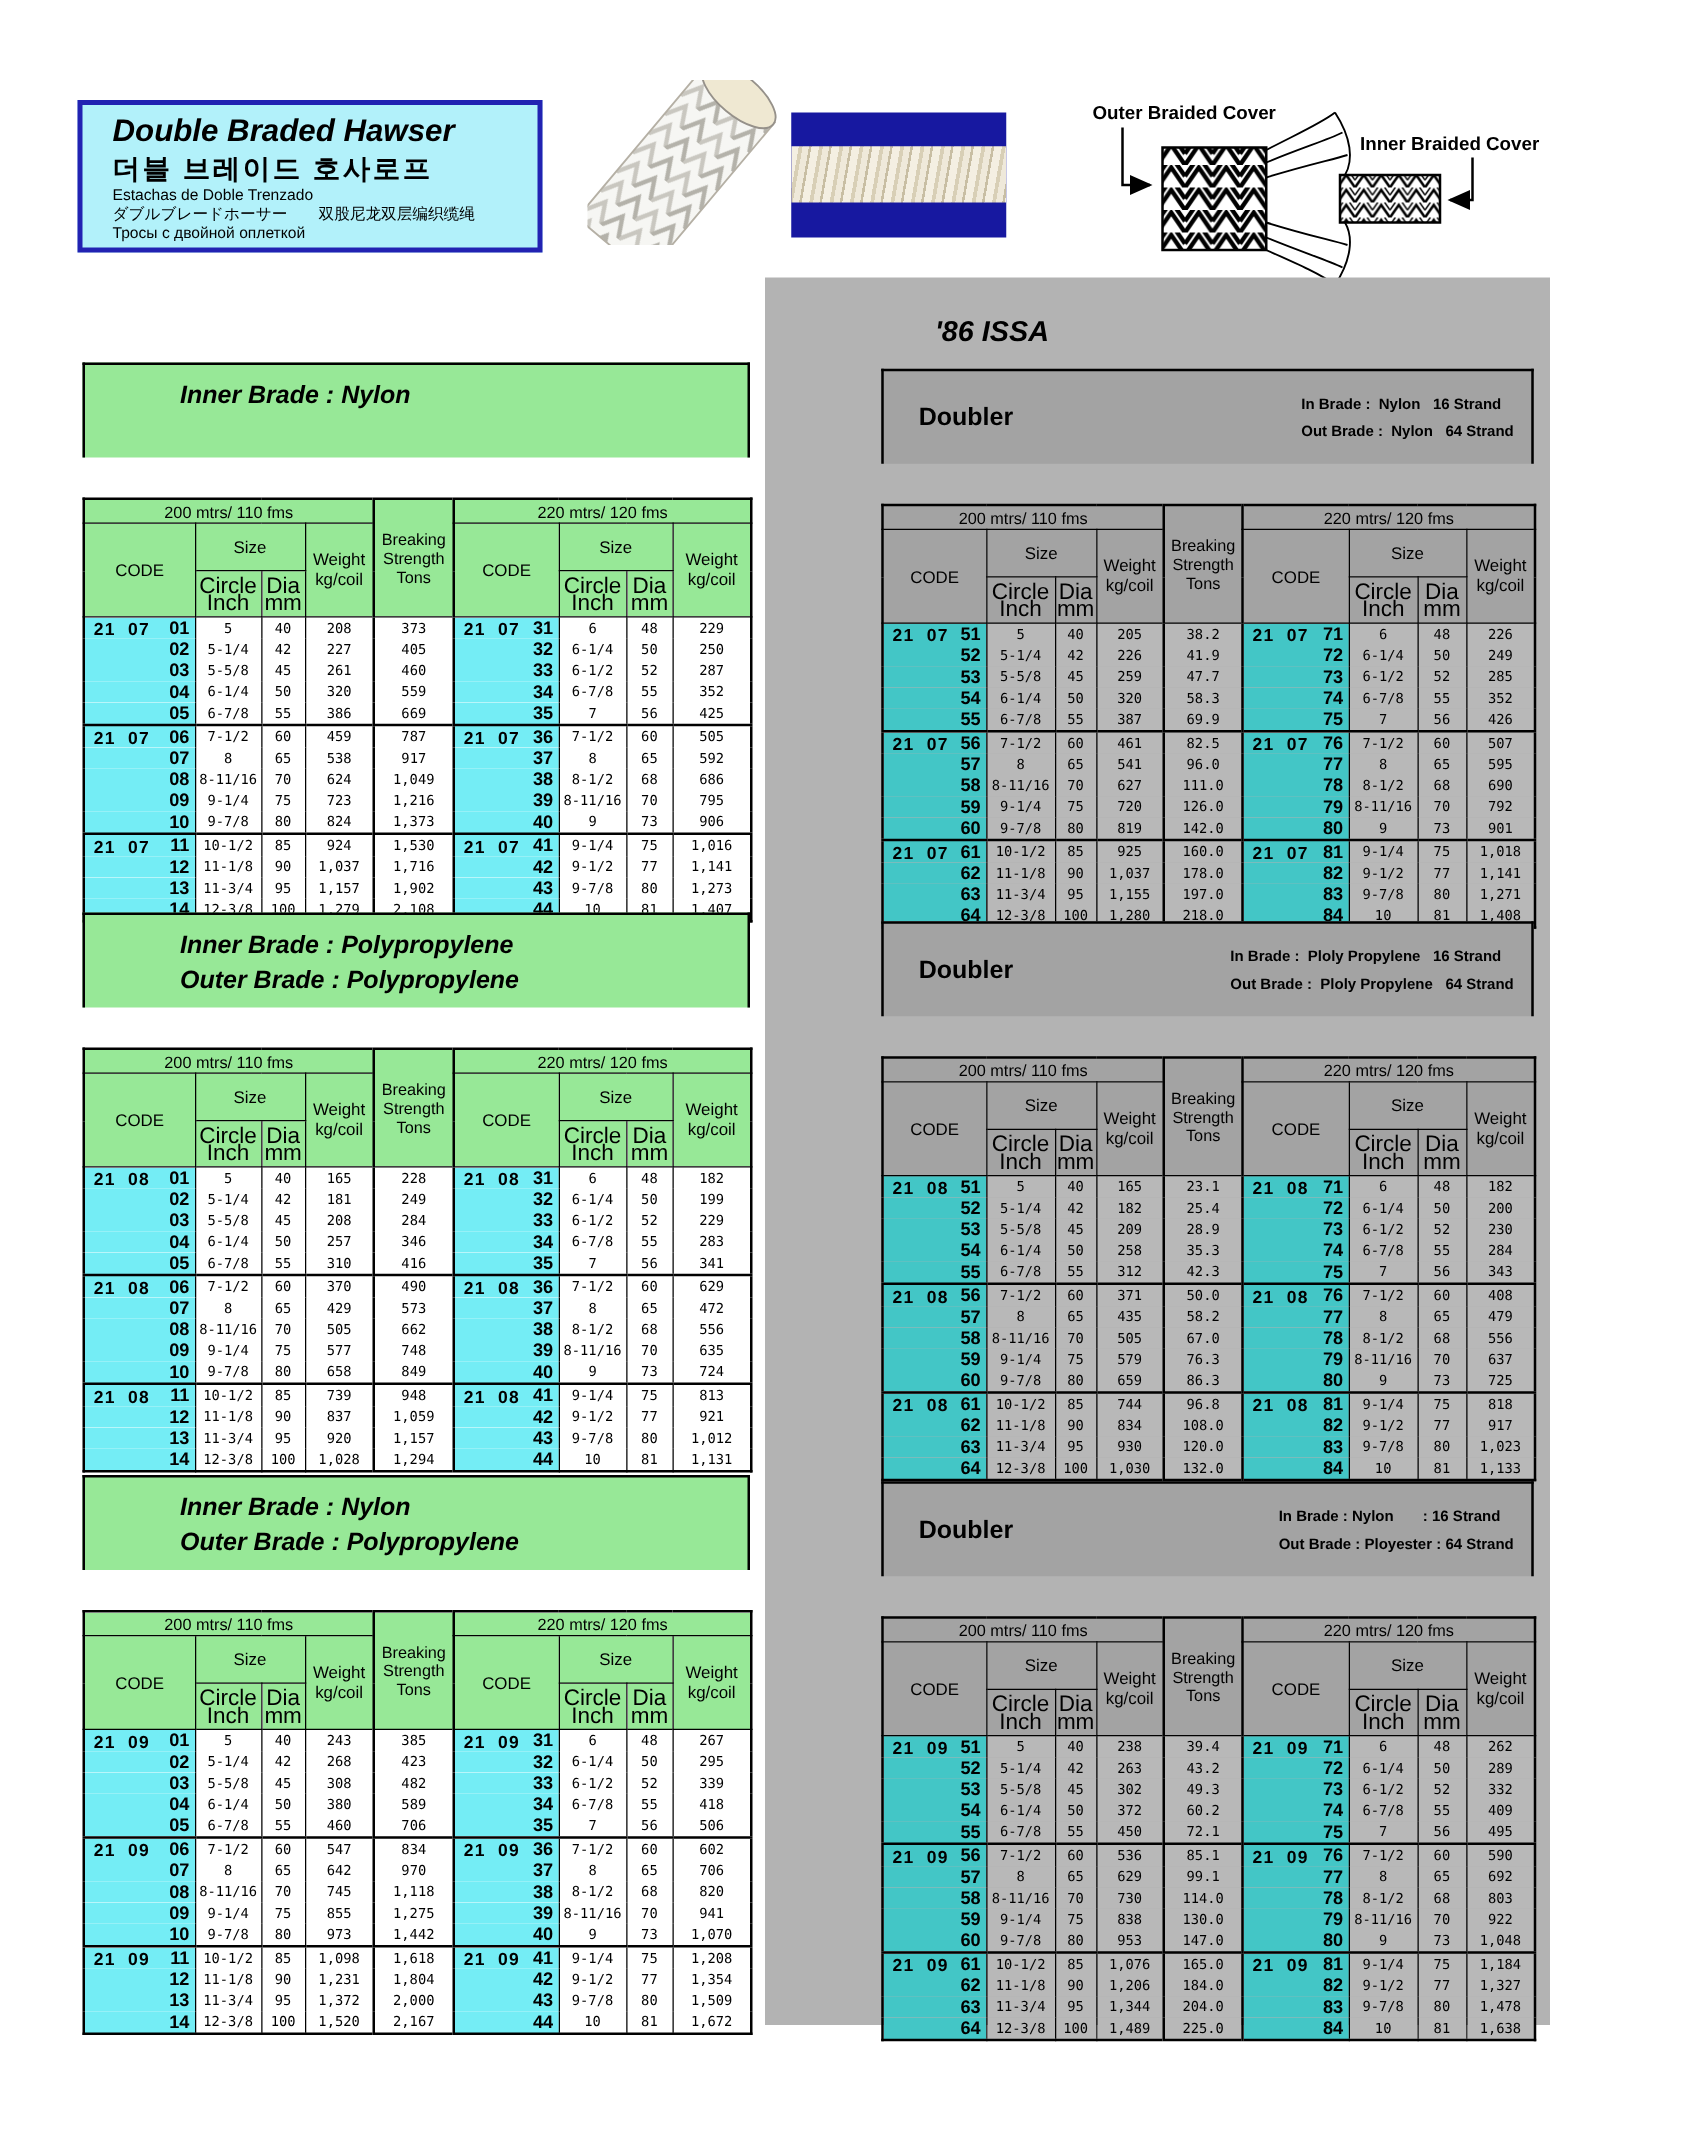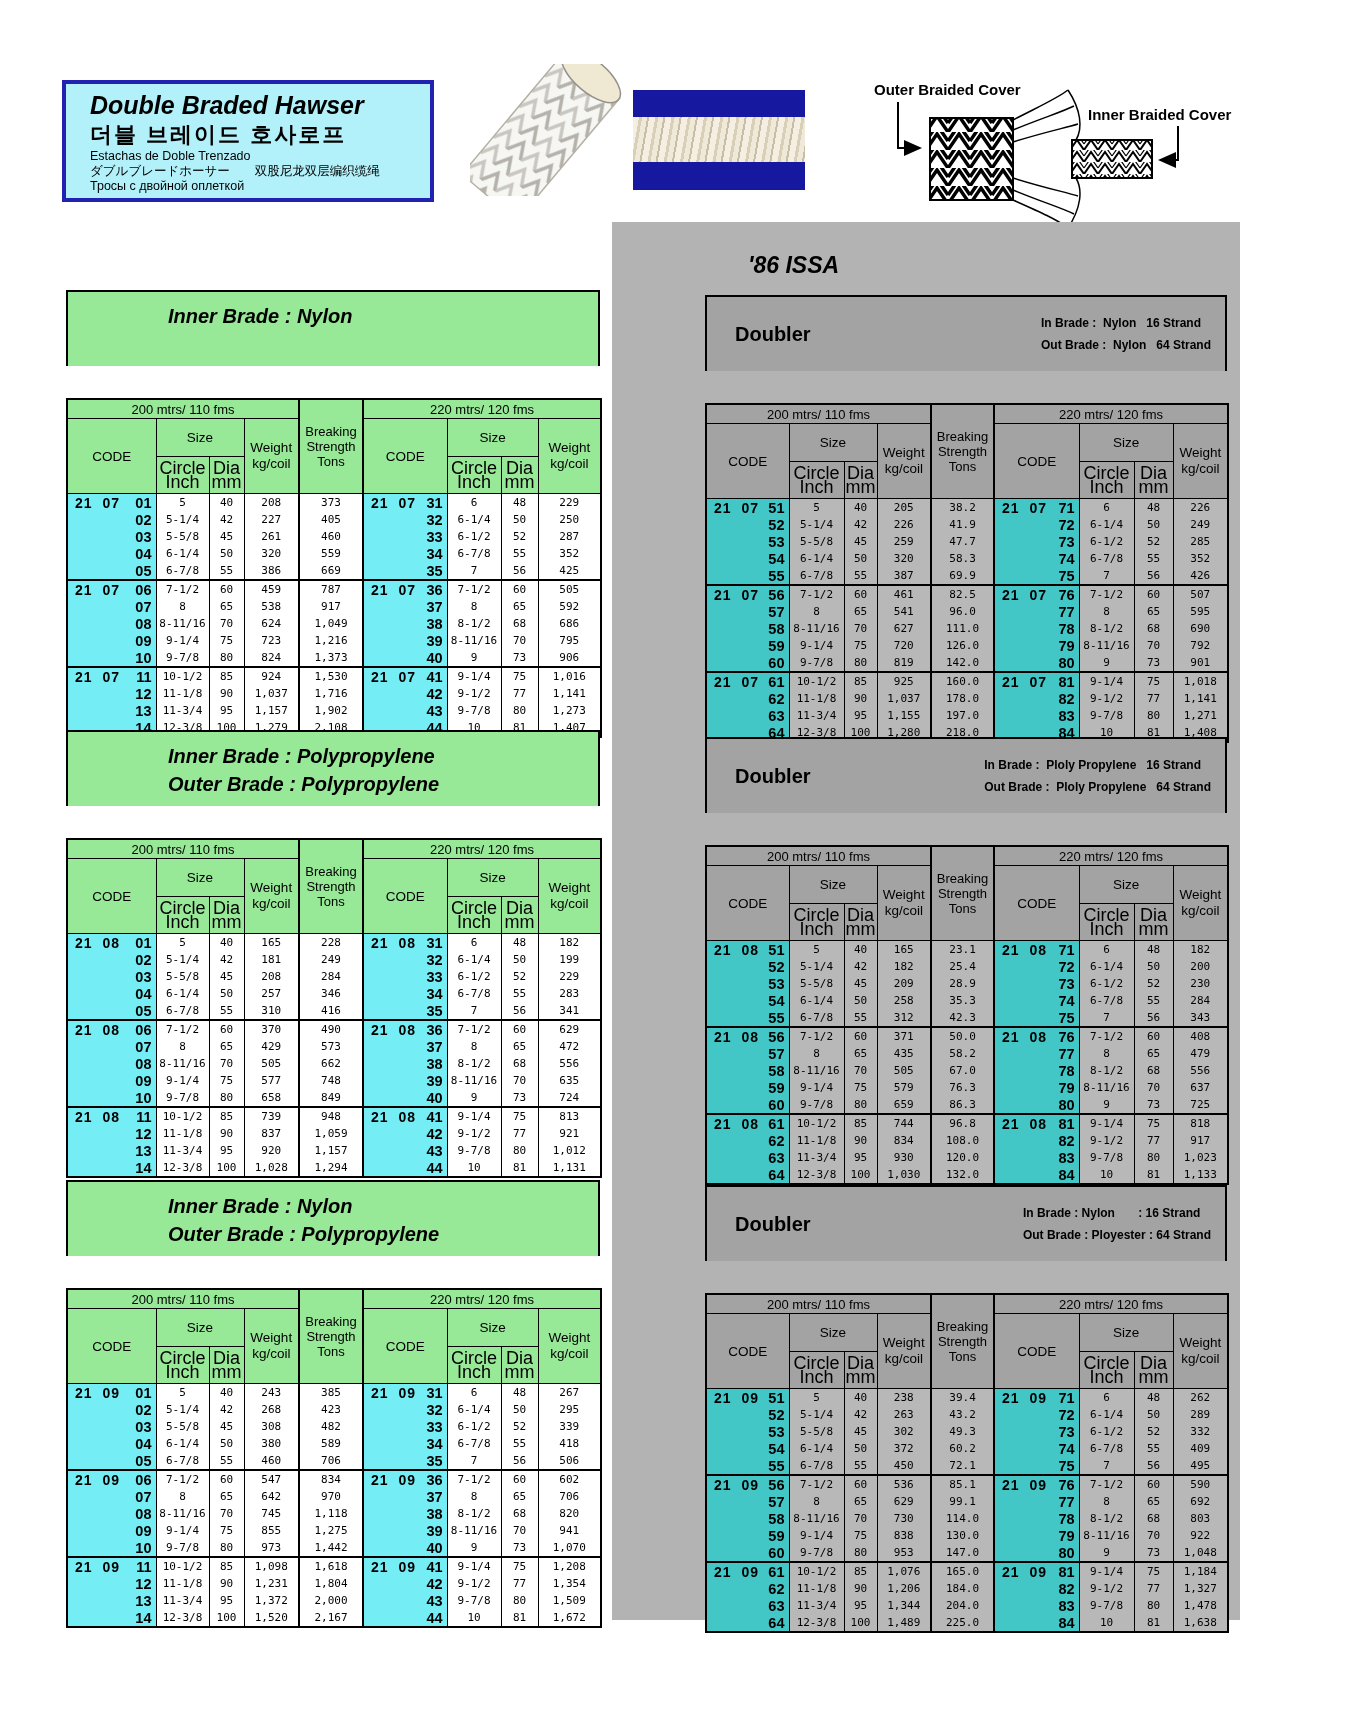--- a/index.html
+++ b/index.html
@@ -23,21 +23,21 @@
   
   .gray-panel { position:absolute; left:612px; top:222px; width:628px; height:1398px; background:#b3b3b3; }
   .issa { position:absolute; left:712px; top:252px; font-size:23px; font-weight:bold; font-style:italic;margin-left:36px; }
 
   
   .tbl { position:absolute; box-sizing:border-box; }
   .t-title { border:2px solid #000; border-bottom:0; box-sizing:border-box; height:76px; }
   .tbl-light .t-title, .tbl-light .grid th { background:#97e897; }
   .tbl-dark .t-title, .tbl-dark .grid th { background:#a3a3a3; }
   .light-title { padding-top:10px; }
-  .lt-line { font-style:italic; font-weight:bold; font-size:20px; line-height:28px; padding-left:76px;margin-left:24px; }
+  .lt-line { font-style:italic; font-weight:bold; font-size:20px; line-height:28px; padding-left:76px; }
   .dark-title { display:flex; }
   .doubler { font-weight:bold; font-size:20px; padding:26px 0 0 28px; }
   .dk-lines { margin-left:auto; padding:15px 14px 0 0; }
   .dk-line { font-weight:bold; font-size:12px; line-height:22px; white-space:pre;padding-left:15px; }
 
   table.grid { border-collapse:collapse; table-layout:fixed; width:100%; border:2px solid #000;margin-top:32px; }
   .grid th, .grid td { border:1px solid #000; padding:0; text-align:center; vertical-align:middle; overflow:hidden; }
   .grid th { font-weight:normal; }
   .band { height:18px; font-size:13px; }
   .h2 { height:37px; font-size:13.5px; }

